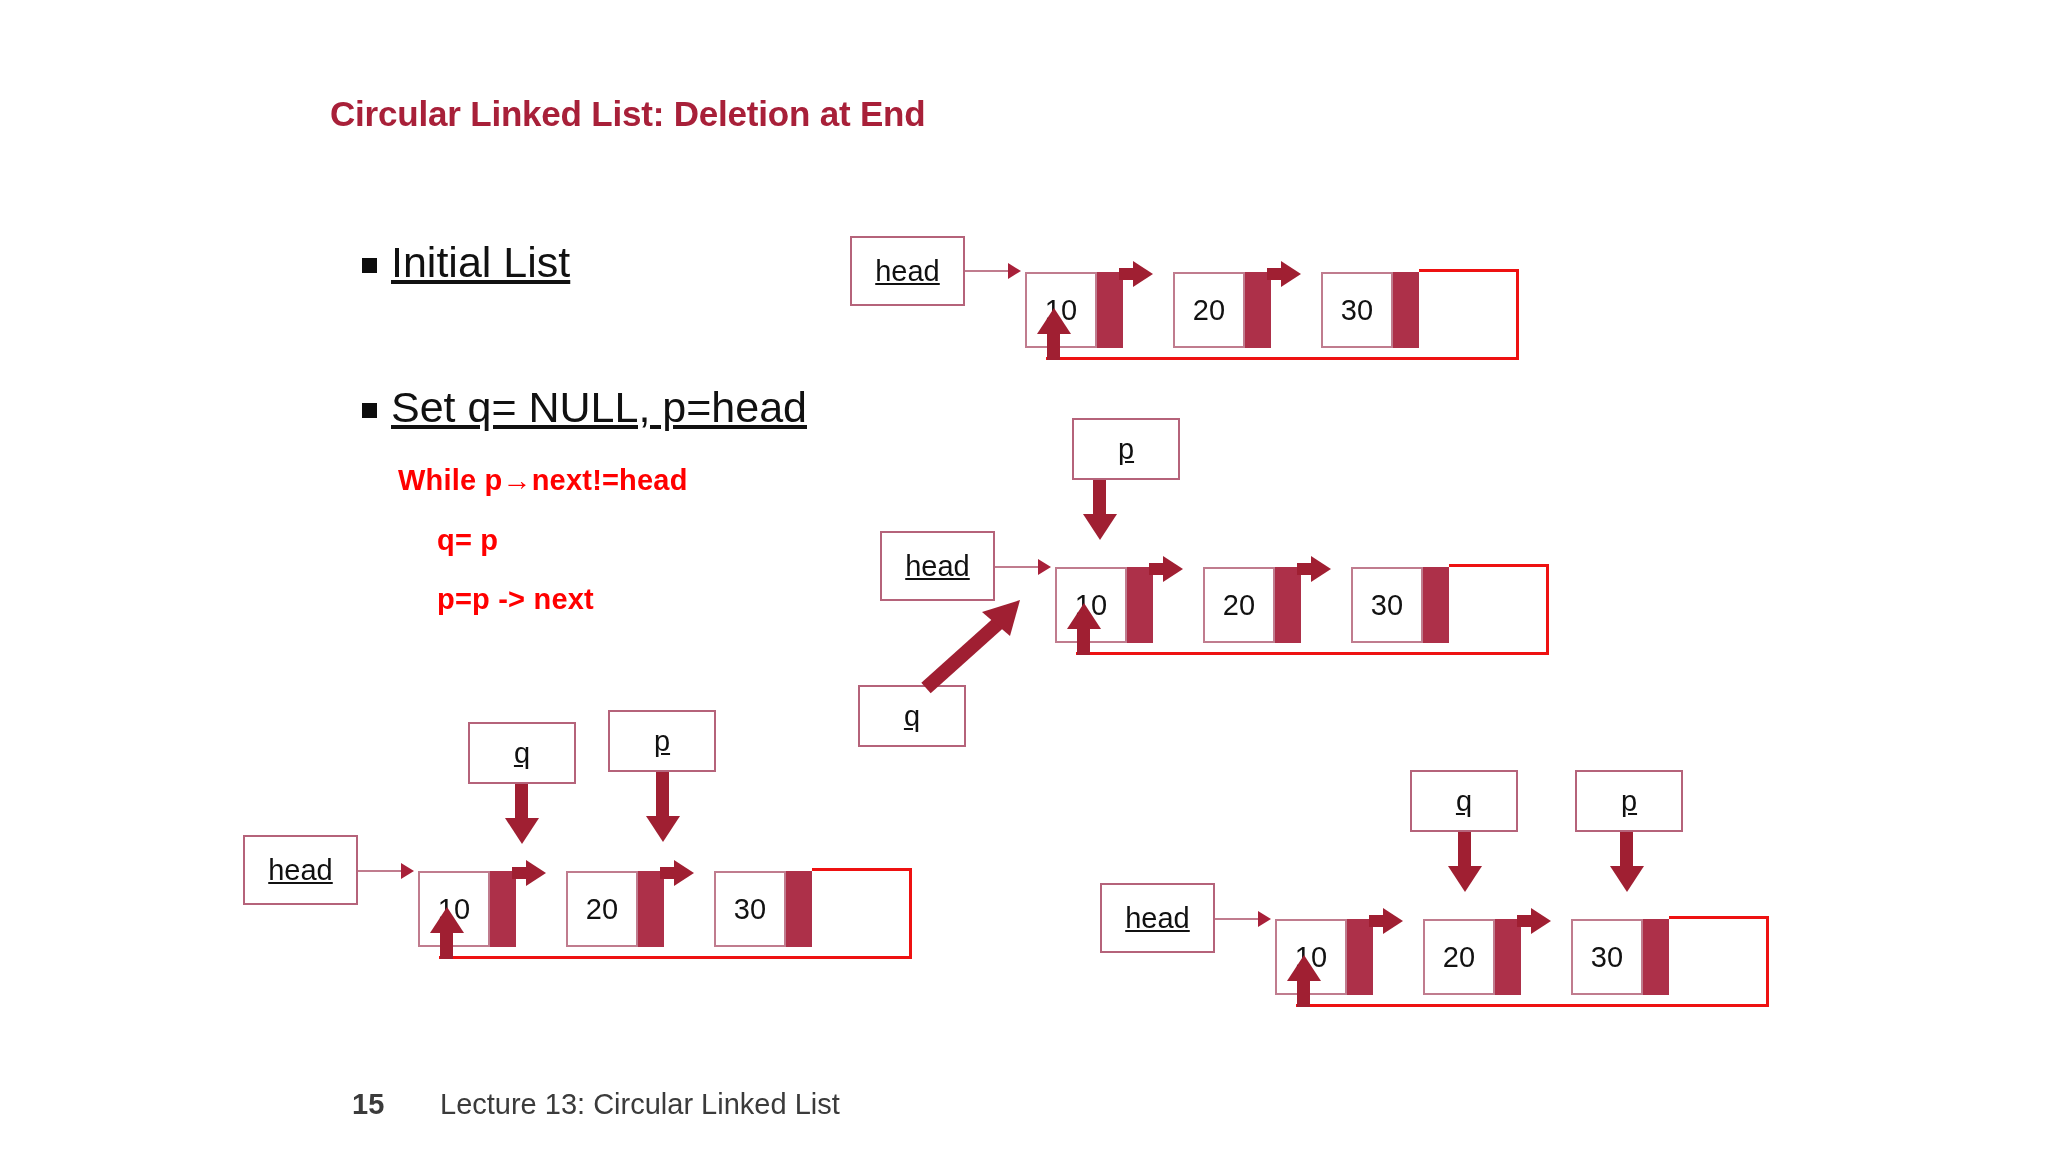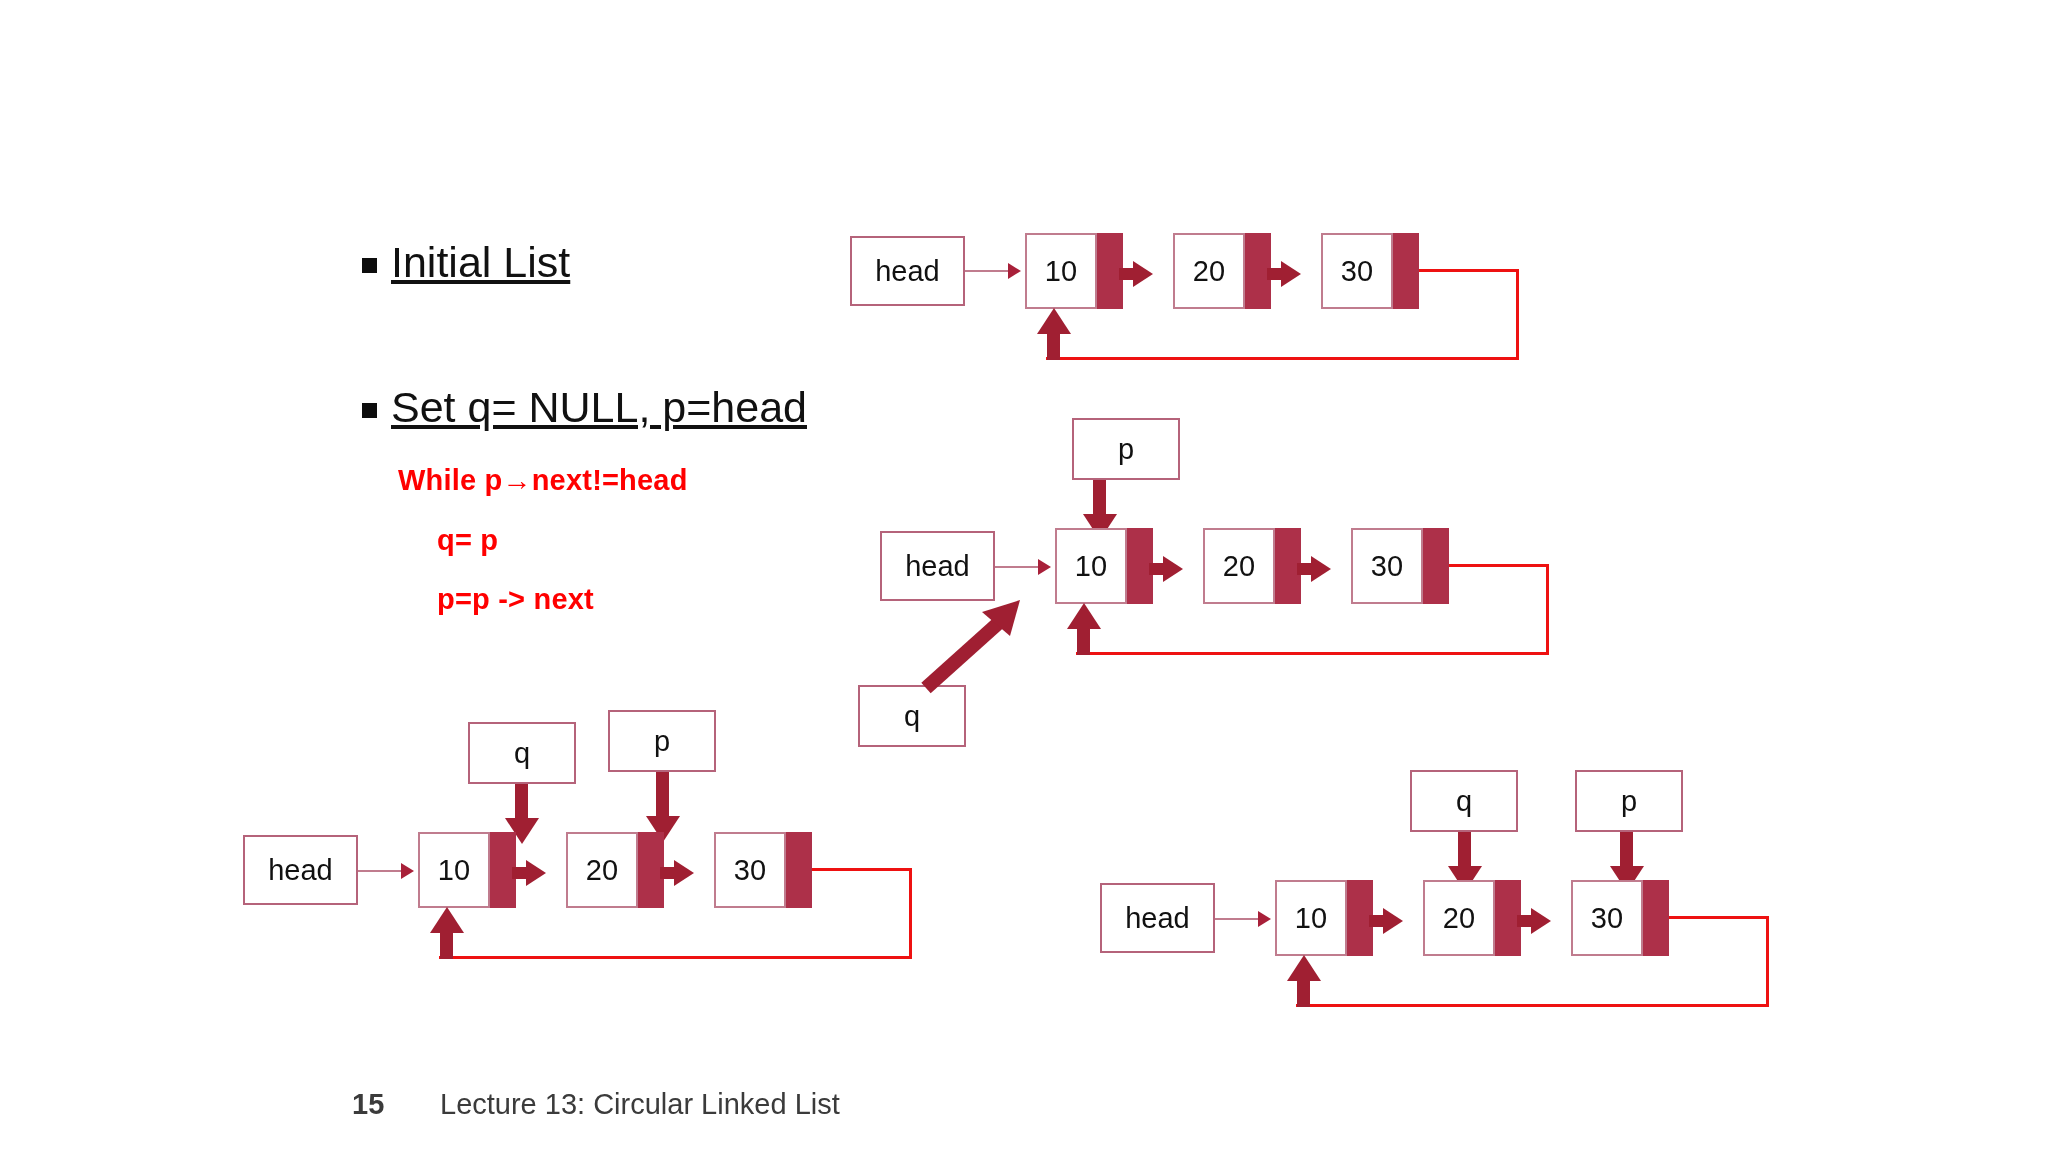--- a/index.html
+++ b/index.html
@@ -82,26 +82,28 @@
   .labelbox{
     position:absolute;
     border:2px solid #B5637A;
     background:#ffffff;
     display:flex;
     align-items:center;
     justify-content:center;
     font-size:29px;
     color:#111111;
     box-sizing:border-box;
+    text-decoration:underline;
   }
 
   .node{
     position:absolute;
     display:flex;
     box-sizing:border-box;
+    margin-top:39px;
   }
   .node .val{
     border:2px solid #C07C8E;
     background:#ffffff;
     display:flex;
     align-items:center;
     justify-content:center;
     font-size:29px;
     color:#111111;
     box-sizing:border-box;
@@ -174,20 +176,21 @@
 
   
   .diagarrow{position:absolute;}
   .diagarrow svg{display:block;overflow:visible;}
 </style>
 </head>
 <body>
 
 <div class="slide">
 
+  <div class="title">Circular Linked List: Deletion at End</div>
 
   <div class="bullet" id="bullet-initial">
     <span class="sq"></span>
     <span class="txt">Initial List</span>
   </div>
 
   <div class="bullet" id="bullet-set">
     <span class="sq"></span>
     <span class="txt">Set q= NULL, p=head</span>
   </div>

